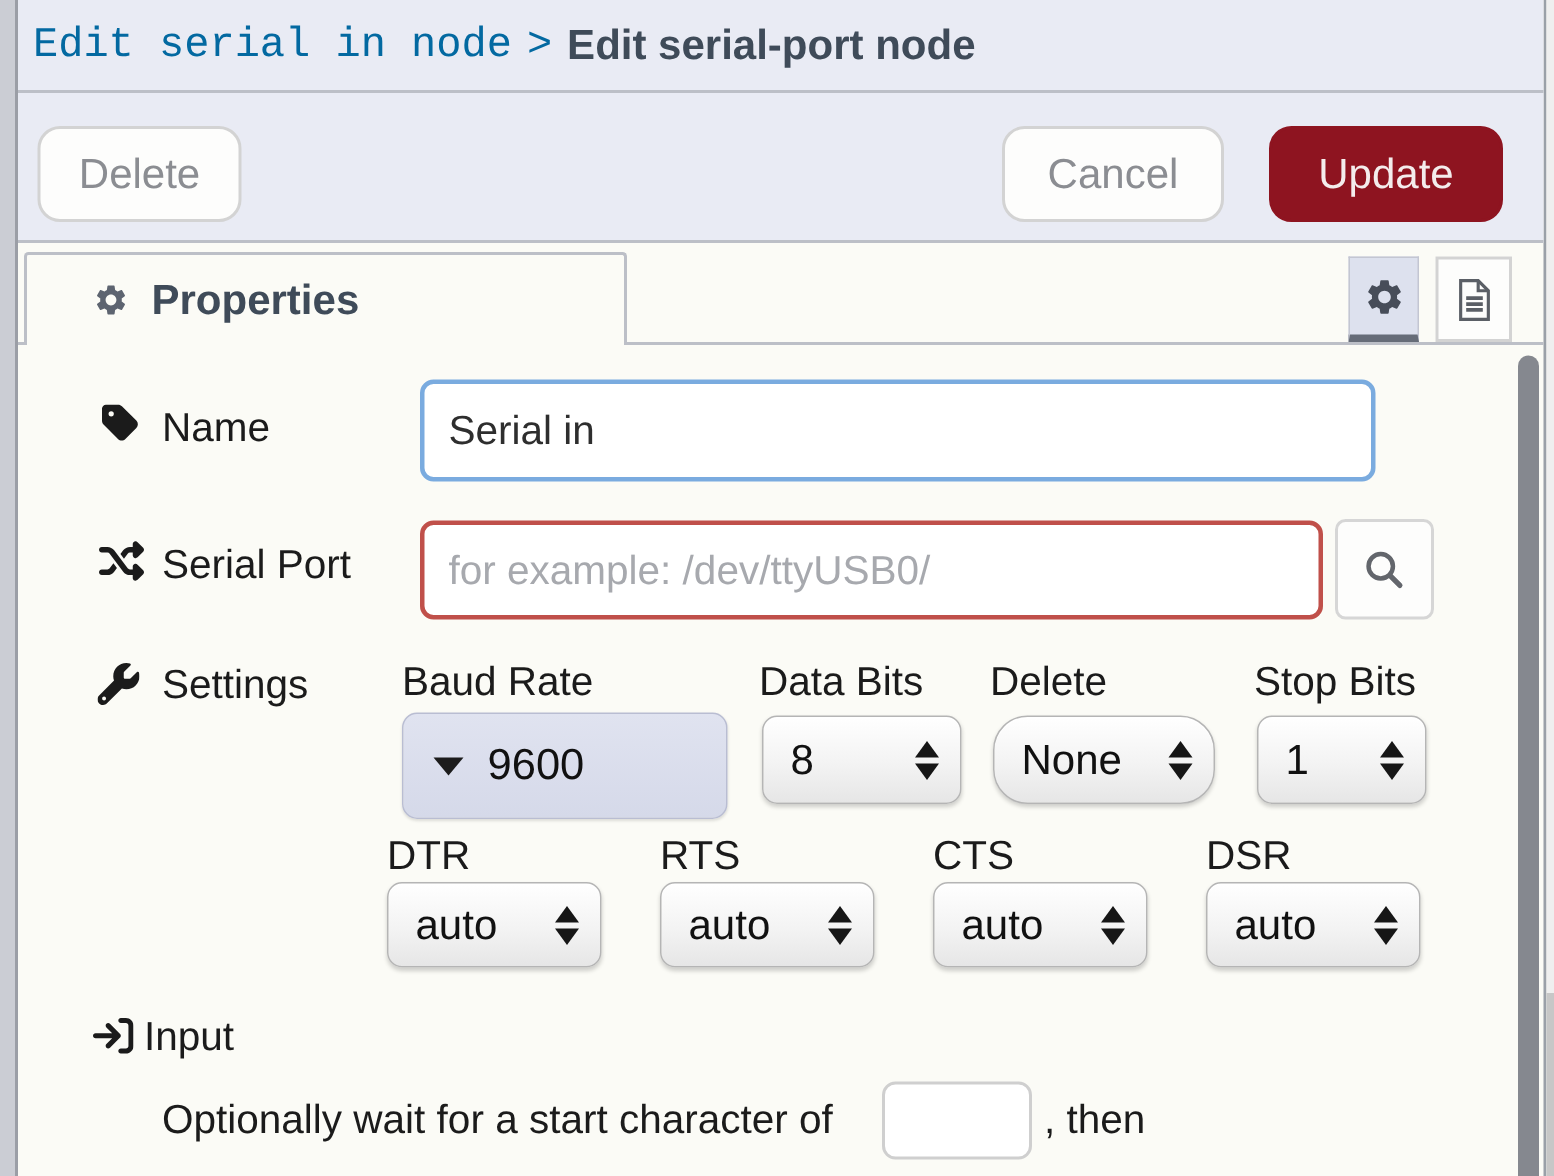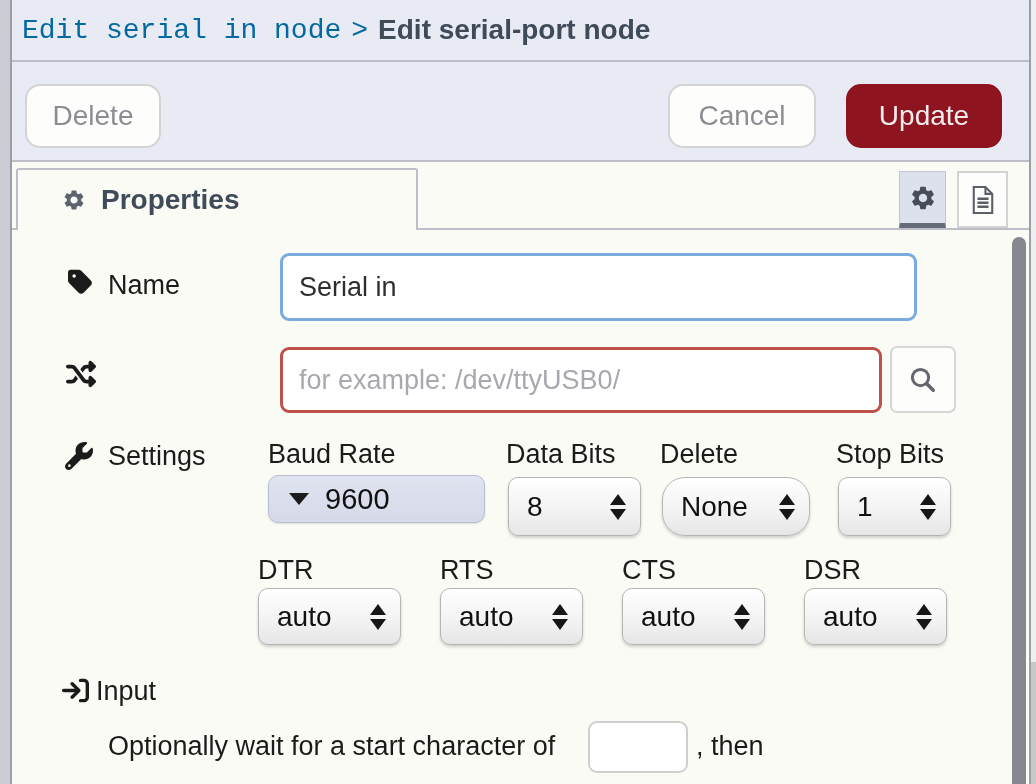--- a/index.html
+++ b/index.html
@@ -51,21 +51,21 @@
   .txt-input { position:absolute; background:#ffffff; font-size:27px; color:#2e2e2e;
     padding:12px 16px; border-radius:9px; outline:none;
     font-family:"Liberation Sans", sans-serif; }
   .input-name { left:248px; top:23px; width:637px; height:68px; border:3px solid #7aabdf; }
   .input-port { left:248px; top:117px; width:602px; height:66px; border:3px solid #c0504a; }
   .input-port::placeholder { color:#a7a9ae; opacity:1; }
   .search-btn { left:858px; top:116px; width:66px; height:67px; position:absolute;
     background:#fdfdfc; border:2px solid #d6d6d6; border-radius:7px;
     display:flex; align-items:center; justify-content:center; cursor:pointer; }
   
-  .baud-btn { position:absolute; left:236px; top:245px; width:217px; height:48px;
+  .baud-btn { position:absolute; left:236px; top:245px; width:217px; height:71px;
     background:linear-gradient(180deg,#e0e3f0,#d5d9e9);
     border:1px solid #b9bdd2; border-radius:10px;
     box-shadow:0 1px 2px rgba(0,0,0,0.12);
     display:flex; align-items:center; padding-left:20px; gap:16px; cursor:pointer; }
   .baud-btn .val { font-size:29px; color:#111; }
   .caret-down { width:0; height:0; border-left:10px solid transparent;
     border-right:10px solid transparent; border-top:12px solid #1c1c1c; }
   
   .mac-select { position:absolute; border:1px solid #b5b5b5; border-radius:10px;
     background:linear-gradient(180deg,#ffffff 0%,#f3f3f3 55%,#e6e6e6 100%);
@@ -148,20 +148,21 @@
           </svg>
       </span>
       <span class="lbl" style="left:76px; top:40px;">Name</span>
       <input class="txt-input input-name" type="text" value="Serial in" style="">
 
       <span class="abs" style="left:32px; top:129px;">
         <svg width="34" height="30" viewBox="0 0 512 512" fill="#1b1b1b">
             <path d="M403.8 34.4c12-5 25.7-2.2 34.9 6.9l64 64c6 6 9.4 14.1 9.4 22.6s-3.4 16.6-9.4 22.6l-64 64c-9.2 9.2-22.9 11.9-34.9 6.9s-19.8-16.6-19.8-29.6V160H352c-10.1 0-19.6 4.7-25.6 12.8L284 229.3 244 176l31.2-41.6C293.3 110.2 321.8 96 352 96h32V64c0-12.9 7.8-24.6 19.8-29.6zM164 282.7L204 336l-31.2 41.6C154.7 401.8 126.2 416 96 416H32c-17.7 0-32-14.3-32-32s14.3-32 32-32H96c10.1 0 19.6-4.7 25.6-12.8L164 282.7zm274.6 188c-9.2 9.2-22.9 11.9-34.9 6.9s-19.8-16.6-19.8-29.6V416H352c-30.2 0-58.7-14.2-76.8-38.4L121.6 172.8c-6-8.1-15.5-12.8-25.6-12.8H32c-17.7 0-32-14.3-32-32s14.3-32 32-32H96c30.2 0 58.7 14.2 76.8 38.4L326.4 339.2c6 8.1 15.5 12.8 25.6 12.8h32V320c0-12.9 7.8-24.6 19.8-29.6s25.7-2.2 34.9 6.9l64 64c6 6 9.4 14.1 9.4 22.6s-3.4 16.6-9.4 22.6l-64 64z"></path>
           </svg>
       </span>
+      <span class="lbl" style="left:76px; top:131px;">Serial Port</span>
       <input class="txt-input input-port" type="text" placeholder="for example: /dev/ttyUSB0/" style="">
       <div class="search-btn">
         <span>
           <svg width="30" height="30" viewBox="0 0 24 24" fill="none" stroke="#63666c">
             <circle cx="10" cy="10" r="6.5" stroke-width="2.4"></circle>
             <path d="M15 15 L20.2 20.2" stroke-width="2.8" stroke-linecap="round"></path>
           </svg>
         </span>
       </div>
 

